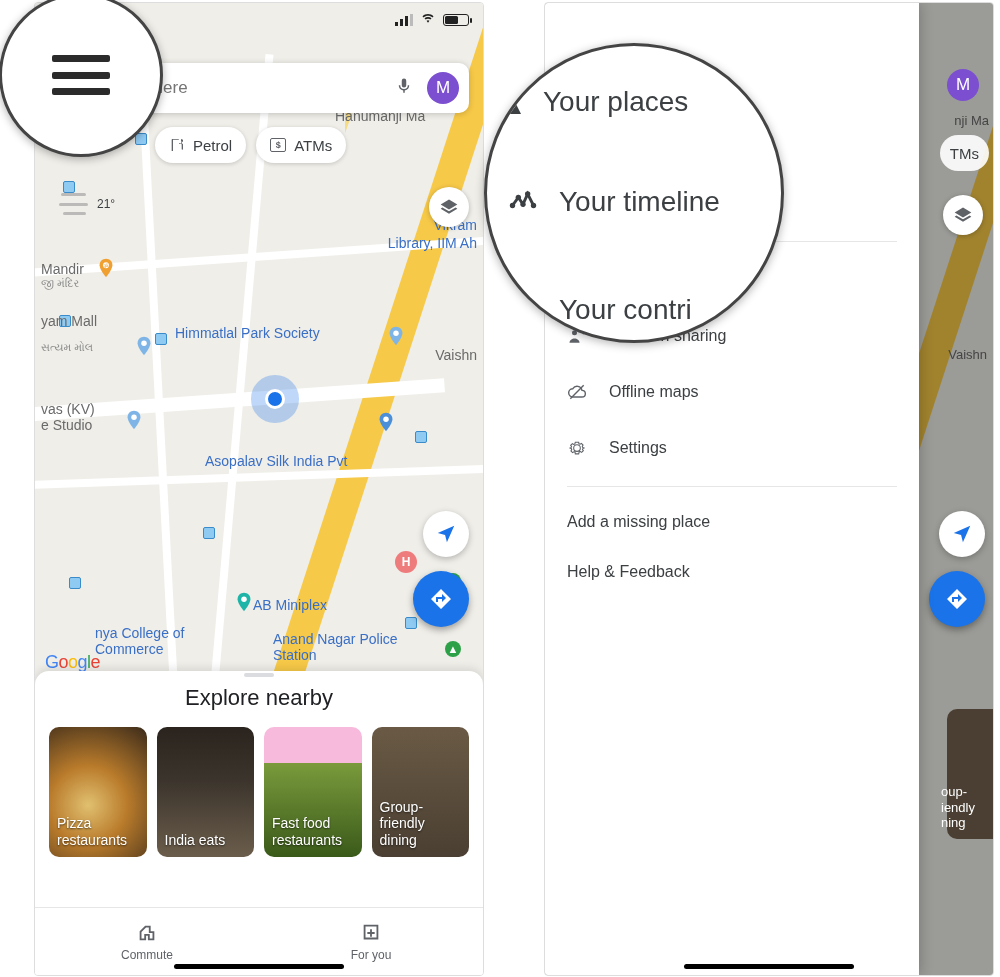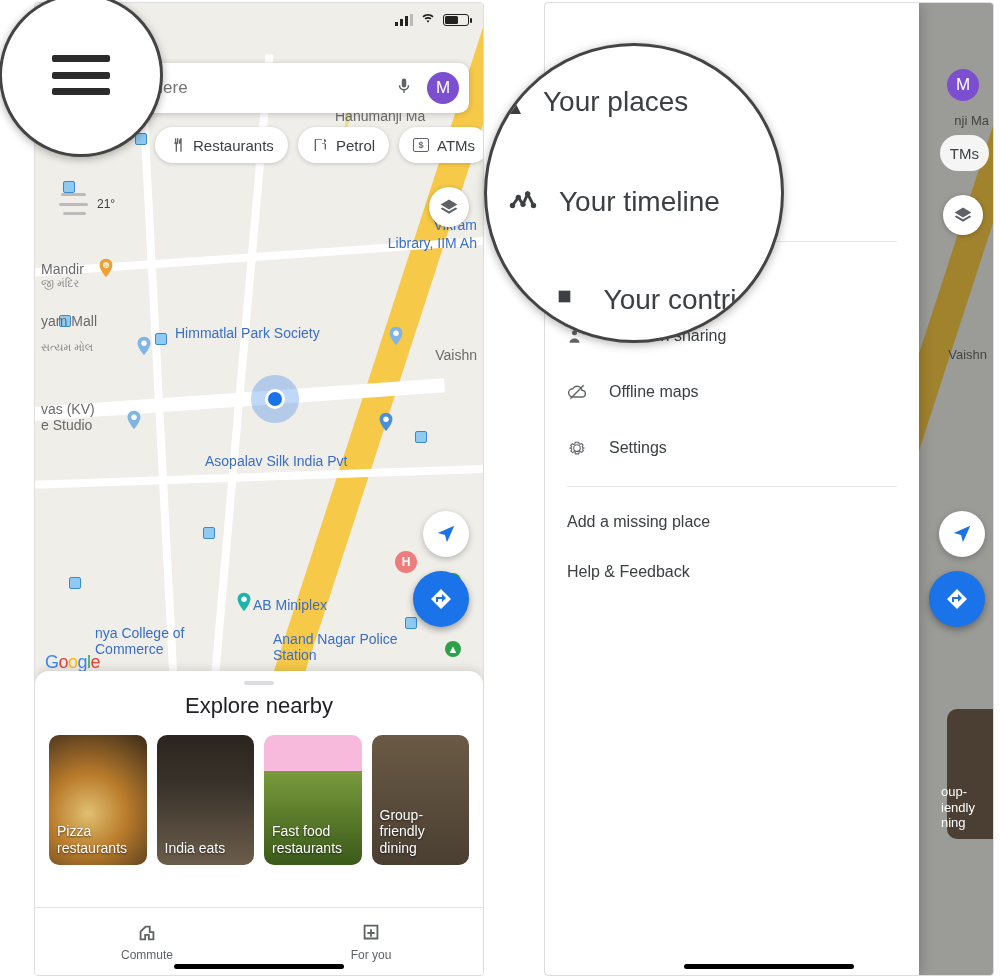--- a/index.html
+++ b/index.html
@@ -129,21 +129,21 @@
   .direction-btn{
     position:absolute;right:14px;bottom:348px;width:56px;height:56px;border-radius:50%;
     background:#1a73e8;box-shadow:0 3px 7px rgba(0,0,0,.35);display:flex;align-items:center;justify-content:center;
   }
   .direction-btn svg{width:24px;height:24px;}
 
   .bottomsheet{
     position:absolute;left:0;right:0;bottom:68px;height:236px;background:#fff;
     border-top-left-radius:14px;border-top-right-radius:14px;
     box-shadow:0 -2px 10px rgba(0,0,0,.12);
-    display:flex;flex-direction:column;align-items:center;padding:10px 14px 14px;
+    display:flex;flex-direction:column;align-items:center;padding:2px 14px 14px;
   }
   .sheet-handle{width:30px;height:4px;border-radius:3px;background:#dadce0;margin-bottom:8px;}
   .sheet-title{font-size:22px;color:#202124;margin-bottom:16px;}
   .cards{display:flex;gap:10px;width:100%;}
   .card{flex:1;height:130px;border-radius:10px;position:relative;overflow:hidden;color:#fff;}
   .card .img{position:absolute;inset:0;background:#777;}
   .card .img.pizza{background:radial-gradient(circle at 40% 60%, #e0c070 0%, #b97b2b 40%, #3a2a1a 100%);}
   .card .img.cheap{background:linear-gradient(#2b241e,#3b342c 40%,#6b5d4b 100%);}
   .card .img.fast{background:linear-gradient(#f7b9dc 0%, #f7b9dc 28%, #7a9a3c 28%, #3a5a1a 100%);}
   .card .img.group{background:linear-gradient(#6a5a45,#4a3f32);}
@@ -190,21 +190,21 @@
   .magnifier-left .big-ham div{height:7px;background:#2b2b2b;border-radius:2px;}
 
   .magnifier-right{
     position:absolute;left:484px;top:43px;width:300px;height:300px;border-radius:50%;
     background:#fff;border:3px solid #444;box-shadow:0 2px 10px rgba(0,0,0,.3);
     z-index:50;overflow:hidden;
   }
   .mag-row{position:absolute;left:0;right:0;display:flex;align-items:center;gap:22px;padding-left:22px;font-size:28px;color:#3c4043;}
   .mag-row.top{top:40px;}
   .mag-row.mid{top:140px;}
-  .mag-row.bot{top:238px;justify-content:center;}
+  .mag-row.bot{top:248px;}
   .mag-row svg{width:28px;height:28px;color:#3c4043;}
   .mag-row .slice{width:12px;height:24px;background:#3c4043;clip-path:polygon(0 0,100% 100%,0 100%);}
 
   
   .rp-right-area{position:absolute;top:0;right:0;bottom:0;width:76px;overflow:hidden;}
   .rp-right-area .road{left:-10px;top:-60px;height:900px;}
   .rp-chip{
     position:absolute;top:132px;right:4px;height:36px;padding:0 10px;background:rgba(255,255,255,.9);border-radius:18px;display:flex;align-items:center;font-size:15px;color:#3c4043;
   }
   .rp-avatar{position:absolute;top:66px;right:14px;}
@@ -329,26 +329,20 @@
       <svg viewBox="0 0 24 24">
           <path fill="currentColor" d="M12 14a3 3 0 0 0 3-3V5a3 3 0 0 0-6 0v6a3 3 0 0 0 3 3zm5-3a5 5 0 0 1-10 0H5a7 7 0 0 0 6 6.9V21h2v-3.1A7 7 0 0 0 19 11h-2z"></path>
         </svg>
     </span>
     <div class="avatar">
         <span>M</span>
       </div>
   </div>
 
   <div class="chips">
-    <div class="chip">
-      <svg viewBox="0 0 24 24">
-          <path fill="#5f6368" d="M8 2v7a2 2 0 0 0 2 2v11h2V11a2 2 0 0 0 2-2V2h-2v6h-1V2h-2v6h-1V2H8zm10 0c-1.7 0-3 2-3 5v3h2v12h2V2h-1z"></path>
-        </svg>
-      <span>Restaurants</span>
-    </div>
     <div class="chip">
       <svg viewBox="0 0 24 24">
           <path fill="#5f6368" d="M6 3h8a1 1 0 0 1 1 1v5h1.5a2.5 2.5 0 0 1 2.5 2.5V18a1 1 0 0 0 2 0v-7l-2-2V6l2 2V4l-3-1v7h-3V4H6v17H4V4a1 1 0 0 1 1-1z"></path>
         </svg>
       <span>Petrol</span>
     </div>
     <div class="chip">
       <span class="boxed">$</span>
       <span>ATMs</span>
     </div>

